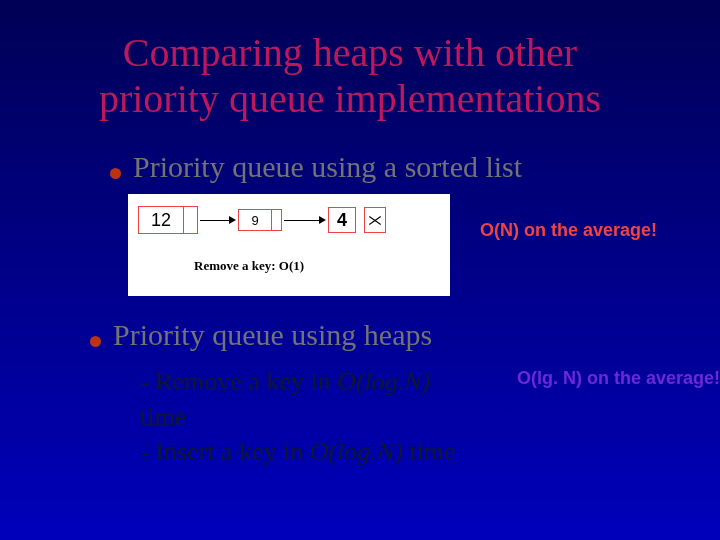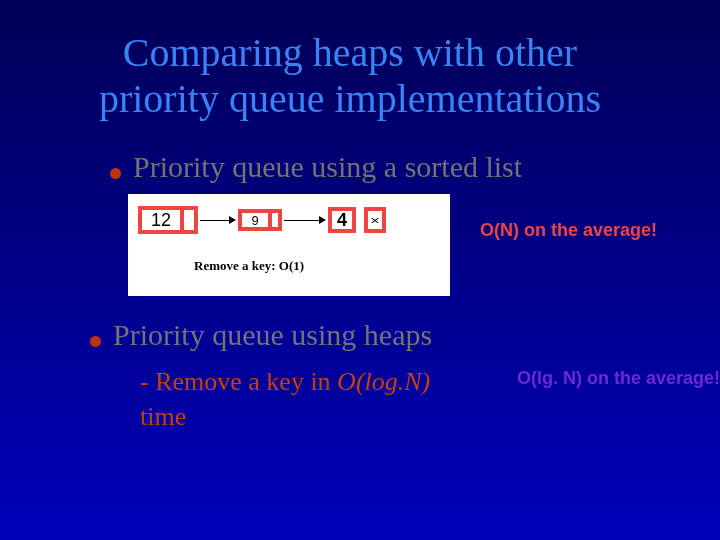--- a/index.html
+++ b/index.html
@@ -3,21 +3,21 @@
 <meta charset="utf-8">
 <style>
   * { margin: 0; padding: 0; box-sizing: border-box; }
   html, body { width: 720px; height: 540px; overflow: hidden; }
   body {
     background: linear-gradient(to bottom, #000055 0%, #000088 50%, #0000bb 100%);
     font-family: "Times New Roman", Times, serif;
     position: relative;
   }
   .title {
-    color: #3b82f6;
+    color: #be185d;
     font-size: 40px;
     text-align: center;
     padding: 30px 60px 10px 40px;
     line-height: 1.15;
     font-weight: normal;
   }
   .bullet-row {
     display: flex;
     align-items: baseline;
     color: #ffffff;
@@ -41,21 +41,21 @@
     margin-top: 8px;
   }
   .diagram {
     background: #ffffff;
     width: 322px;
     padding: 10px 10px 14px 10px;
     color: #000;
   }
   .list-row { display: flex; align-items: center; gap: 0; height: 32px; }
   .node-box {
-    border: 4px solid #ef4444;
+    border: 1px solid #ef4444;
     display: flex; align-items: center; justify-content: center;
     font-family: Arial, Helvetica, sans-serif;
   }
   .node-12 { width: 46px; height: 28px; font-size: 18px; font-weight: normal;}
   .node-p  { width: 14px; height: 28px; border-left: none; }
   .arrow {
     width: 40px; height: 28px; position: relative;
     display:flex; align-items:center;
   }
   .arrow::before{
@@ -91,21 +91,21 @@
     font-weight: bold;
     font-size: 18px;
     margin-left: 30px;
     margin-top: 26px;
     white-space: nowrap;
   }
   .lower-row {
     display:flex; align-items:flex-start;
     margin-left: 140px; margin-top: 6px;
   }
-  .heap-lines { color:#c2410c; font-size: 26px; line-height: 1.35; }
+  .heap-lines { color:#0f172a; font-size: 26px; line-height: 1.35; }
   .heap-lines .ital { font-style: italic; }
   .sidenote2 {
     color: #6d28d9;
     font-family: Arial, Helvetica, sans-serif;
     font-weight: bold;
     font-size: 18px;
     margin-left: 34px;
     margin-top: 4px;
     white-space: nowrap;
   }
@@ -145,15 +145,18 @@
 <div class="bullet-row bullet2">
   <span class="dot"></span>
   <span class="bullet-text">Priority queue using heaps</span>
 </div>
 
 <div class="lower-row">
   <div class="heap-lines">
     <div>
       <span>- Remove a key in </span><span class="ital">O(log.N)</span><span> time</span>
     </div>
+    <div>
+      <span>- Insert a key in </span><span class="ital">O(log.N)</span><span> time</span>
+    </div>
   </div>
   <div class="sidenote2">O(lg. N) on the average!</div>
 </div>
 
 </body></html>

